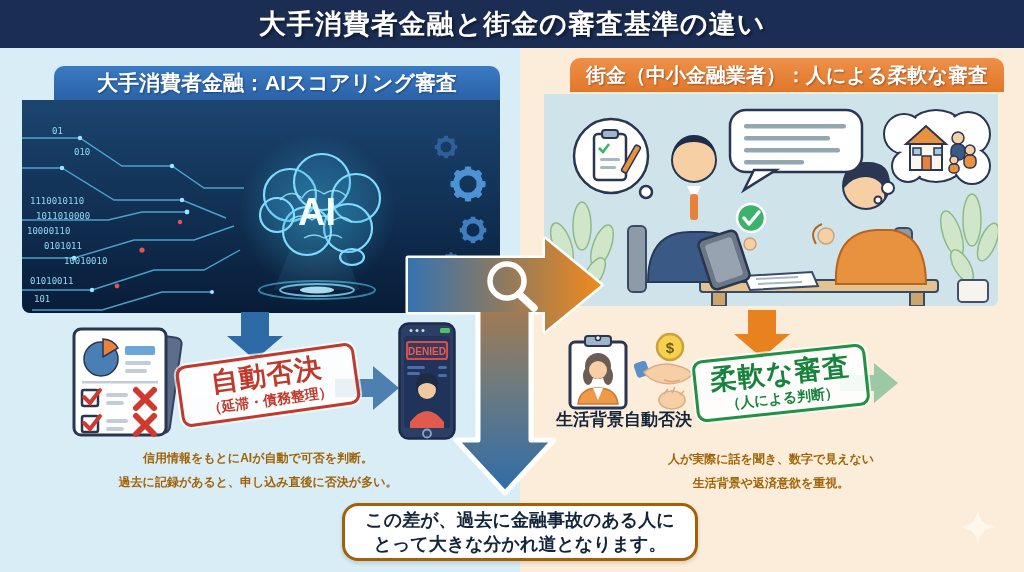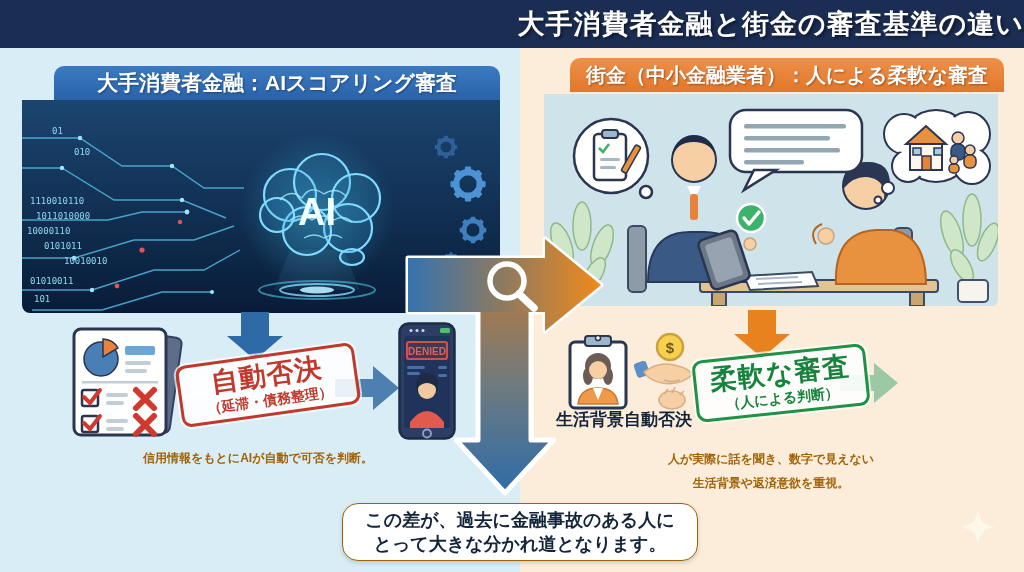--- a/index.html
+++ b/index.html
@@ -1,21 +1,21 @@
 <!DOCTYPE html>
 <html><head>
 <meta charset="utf-8">
 <style>
   html,body{margin:0;padding:0;background:#888;}
   #canvas{position:relative;width:1024px;height:572px;overflow:hidden;
     font-family:"Liberation Sans",sans-serif;background:#d9edf6;}
   .bg-left{position:absolute;left:0;top:48px;width:520px;height:524px;background:#d9edf6;}
   .bg-right{position:absolute;left:520px;top:48px;width:504px;height:524px;background:#fcedda;}
   .title-bar{position:absolute;left:0;top:0;width:1024px;height:48px;background:#1b2d52;
-    display:flex;align-items:center;justify-content:flex-end;}
+    display:flex;align-items:center;justify-content:center;}
   .title-bar span{color:#fff;font-size:27px;font-weight:bold;letter-spacing:1px;
     text-shadow:2px 2px 3px rgba(0,0,0,.45);}
   .card{position:absolute;}
   .card-header{height:34px;border-radius:10px 10px 0 0;display:flex;align-items:center;justify-content:center;margin-left:32px;}
   .card-header span{color:#fff;font-weight:bold;text-shadow:1px 1px 2px rgba(0,0,0,.35);}
   .header-blue{background:linear-gradient(#3a7ac2,#2a62a8);}
   .header-orange{background:linear-gradient(#ee9049,#e2772a);}
   .card-left{left:22px;top:66px;width:478px;}
   .card-left .card-header span{font-size:21px;}
   .card-right{left:538px;top:58px;width:466px;}
@@ -32,21 +32,21 @@
     transform:rotate(-6deg);box-shadow:0 0 0 2px rgba(255,255,255,.7);}
   .stamp .l1{font-size:27px;font-weight:bold;line-height:31px;letter-spacing:1px;}
   .stamp .l2{font-size:14px;font-weight:bold;line-height:18px;}
   .caption{position:absolute;text-align:center;color:#a16207;font-weight:bold;
     font-size:12px;line-height:24px;}
   .caption-left{left:28px;top:446px;width:460px;}
   .caption-right{left:548px;top:447px;width:446px;}
   .icon-label{position:absolute;font-size:17px;font-weight:bold;color:#14243a;
     width:84px;}
   .note{position:absolute;left:342px;top:503px;width:356px;height:58px;background:#fff;
-    border:1px solid #a16207;border-radius:16px;box-sizing:border-box;
+    border:3px solid #a16207;border-radius:16px;box-sizing:border-box;
     display:flex;flex-direction:column;align-items:center;justify-content:center;
     font-size:18px;font-weight:bold;color:#14243a;line-height:24px;box-shadow:0 2px 4px rgba(0,0,0,.15);}
   .overlay{position:absolute;left:0;top:0;width:1024px;height:572px;z-index:5;pointer-events:none;}
   .stamp{z-index:7;}
   .phone{z-index:6;}
 </style>
 </head>
 <body>
 
 <div id="canvas">
@@ -323,20 +323,21 @@
       <circle cx="29" cy="64" r="11" fill="#1d2b45"></circle>
       <circle cx="29" cy="68" r="9" fill="#f0c9a0"></circle>
       <path d="M18,62 a11,11 0 0 1 22,0 l-2,3 q-9,-8 -18,0 Z" fill="#1d2b45"></path>
       <path d="M12,100 q17,-22 34,0 l0,6 l-34,0 Z" fill="#e05a4e"></path>
       <circle cx="29" cy="111.5" r="4" fill="none" stroke="#8fa3c8" stroke-width="1.8"></circle>
     </svg>
   </div>
 
   <div class="caption caption-left">
     <div>信用情報をもとにAIが自動で可否を判断。</div>
+    <div>過去に記録があると、申し込み直後に否決が多い。</div>
   </div>
 
   <div class="icon-abs" style="left:568px;top:334px;">
     <svg width="60" height="76" viewBox="0 0 60 76">
       <rect x="2" y="8" width="56" height="66" rx="5" fill="#fff" stroke="#2a3550" stroke-width="3"></rect>
       <rect x="17" y="2" width="26" height="10" rx="3" fill="#9db6c9" stroke="#2a3550" stroke-width="2"></rect>
       <circle cx="30" cy="4" r="2.5" fill="#fff" stroke="#2a3550" stroke-width="1.5"></circle>
       <circle cx="30" cy="32" r="13" fill="#6b5d55"></circle>
       <ellipse cx="20" cy="42" rx="5" ry="9" fill="#6b5d55"></ellipse>
       <ellipse cx="40" cy="42" rx="5" ry="9" fill="#6b5d55"></ellipse>

